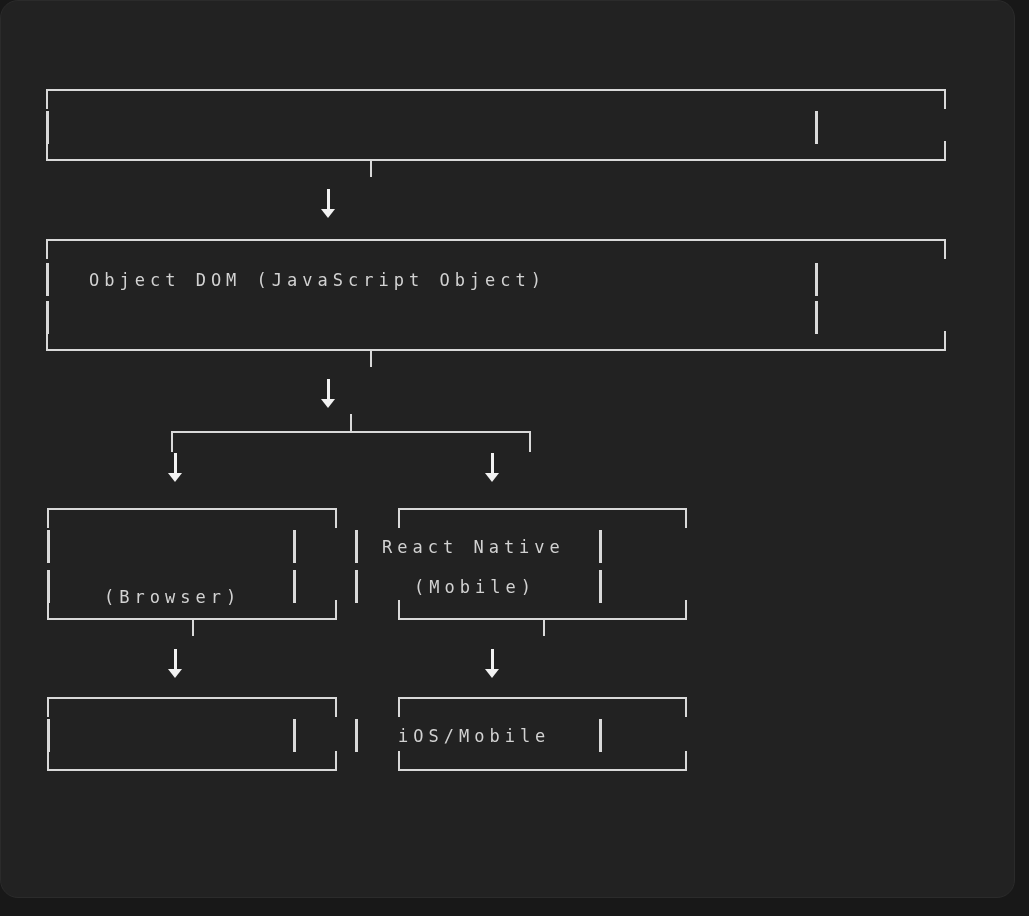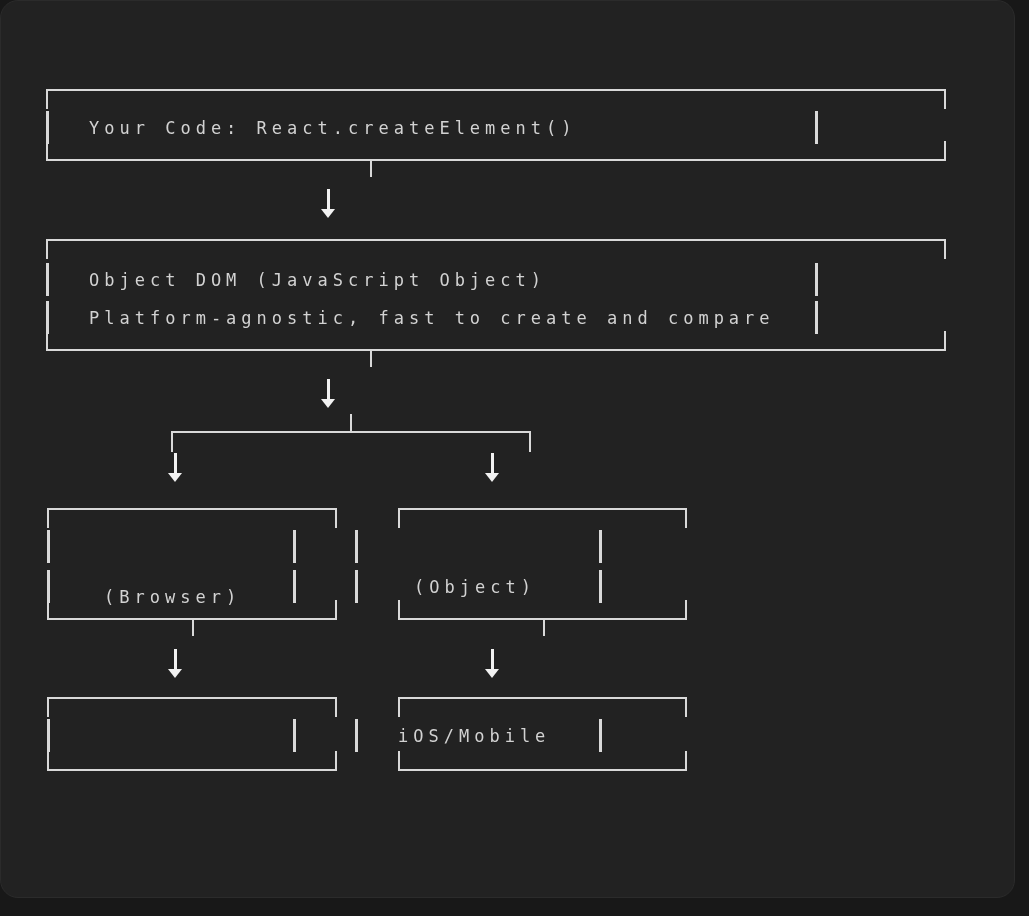--- a/index.html
+++ b/index.html
@@ -90,21 +90,20 @@
 
 <div id="root">
   <div id="panel">
     <div id="diagram">
 
       <div class="node">
         <div class="hline" style="left:45px;top:88px;width:900px"></div>
         <div class="stub" style="left:45px;top:88px"></div>
         <div class="stub" style="left:943px;top:88px"></div>
         <div class="pipe" style="left:45px;top:110px"></div>
-        <span class="label" style="left:88px;top:110px">Your Code: React.createElement()</span>
         <div class="pipe" style="left:814px;top:110px"></div>
         <div class="stub" style="left:45px;top:140px;height:18px"></div>
         <div class="stub" style="left:943px;top:140px;height:18px"></div>
         <div class="hline" style="left:45px;top:158px;width:900px"></div>
       </div>
 
       <div class="connector-group">
         <div class="vline" style="left:369px;top:160px;height:16px"></div>
         <div class="arrow" style="left:319px;top:188px">
           <div class="shaft"></div>
@@ -113,21 +112,20 @@
       </div>
 
       <div class="node">
         <div class="hline" style="left:45px;top:238px;width:900px"></div>
         <div class="stub" style="left:45px;top:238px"></div>
         <div class="stub" style="left:943px;top:238px"></div>
         <div class="pipe" style="left:45px;top:262px"></div>
         <span class="label" style="left:88px;top:262px">Object DOM (JavaScript Object)</span>
         <div class="pipe" style="left:814px;top:262px"></div>
         <div class="pipe" style="left:45px;top:300px"></div>
-        <span class="label" style="left:88px;top:300px">Platform-agnostic, fast to create and compare</span>
         <div class="pipe" style="left:814px;top:300px"></div>
         <div class="stub" style="left:45px;top:330px;height:18px"></div>
         <div class="stub" style="left:943px;top:330px;height:18px"></div>
         <div class="hline" style="left:45px;top:348px;width:900px"></div>
       </div>
 
       <div class="connector-group">
         <div class="vline" style="left:369px;top:350px;height:16px"></div>
         <div class="arrow" style="left:319px;top:378px">
           <div class="shaft"></div>
@@ -164,22 +162,23 @@
       <div class="connector-group">
         <div class="pipe" style="left:354px;top:529px"></div>
         <div class="pipe" style="left:354px;top:569px"></div>
         <div class="pipe" style="left:354px;top:718px"></div>
       </div>
 
       <div class="node">
         <div class="hline" style="left:397px;top:507px;width:289px"></div>
         <div class="stub" style="left:397px;top:507px"></div>
         <div class="stub" style="left:684px;top:507px"></div>
+        <span class="label" style="left:381px;top:529px">React Native</span>
         <div class="pipe" style="left:598px;top:529px"></div>
-        <span class="label" style="left:413px;top:569px">(Object)</span>
+        <span class="label" style="left:413px;top:569px">(Mobile)</span>
         <div class="pipe" style="left:598px;top:569px"></div>
         <div class="stub" style="left:397px;top:599px;height:18px"></div>
         <div class="stub" style="left:684px;top:599px;height:18px"></div>
         <div class="hline" style="left:397px;top:617px;width:289px"></div>
       </div>
 
       <div class="connector-group">
         <div class="vline" style="left:191px;top:619px;height:16px"></div>
         <div class="arrow" style="left:166px;top:648px">
           <div class="shaft"></div>

